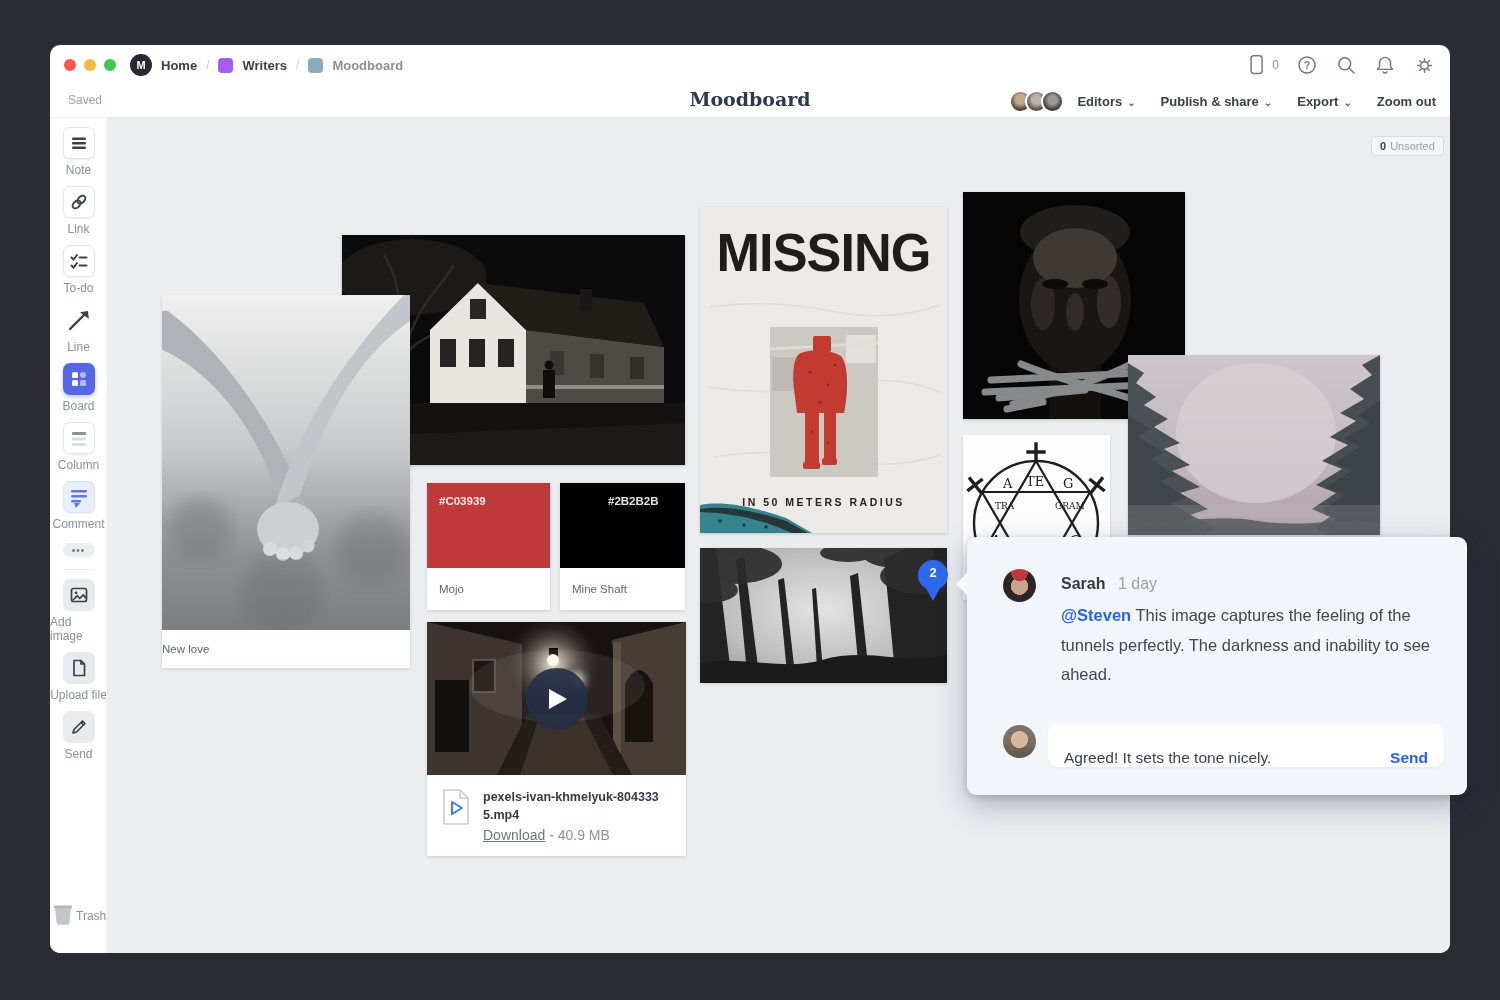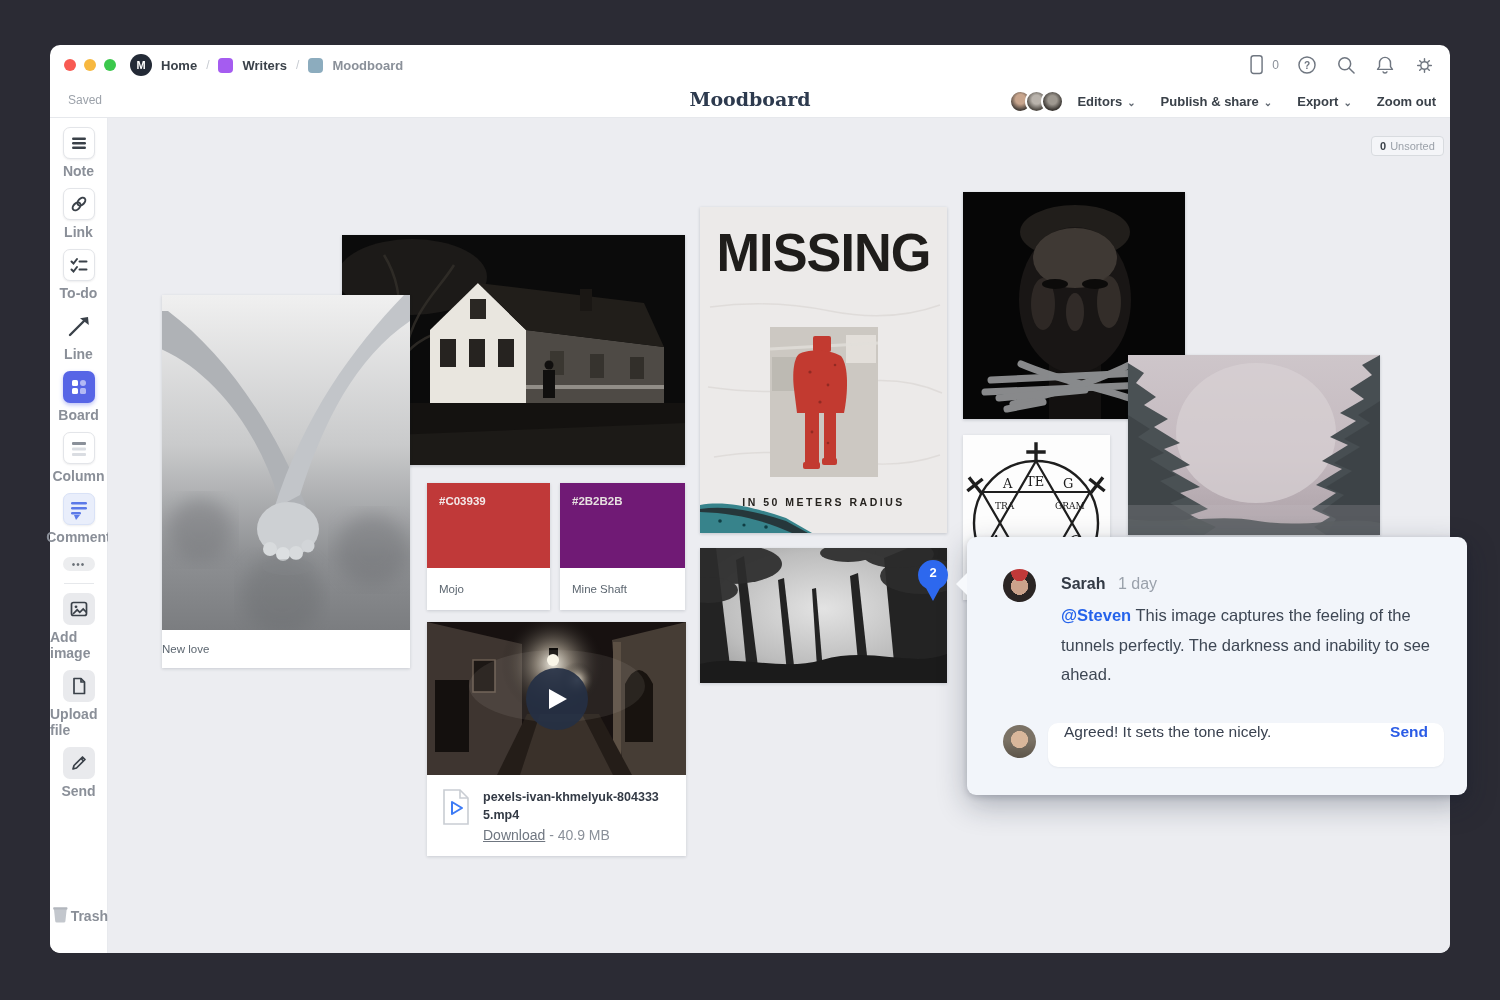--- a/index.html
+++ b/index.html
@@ -36,21 +36,21 @@
   .av3 { background:radial-gradient(circle at 50% 42%, #9E9890 30%, #3C3834 68%); }
 
   
   .sidebar { position:absolute; left:0; top:73px; bottom:0; width:58px; background:#fff; border-right:1px solid #E8EAEE; border-radius:0 0 0 10px; }
   .tool { display:flex; flex-direction:column; align-items:center; margin-top:9px; cursor:pointer; }
   .tool-card { width:32px; height:32px; border-radius:7px; background:#fff; border:1px solid #E3E5E9; box-shadow:0 1px 2px rgba(20,30,40,.08); display:flex; align-items:center; justify-content:center; }
   .tool-card.nobox { border:none; box-shadow:none; background:transparent; }
   .tool-card.board-active { background:#5765E6; border:none; box-shadow:0 2px 4px rgba(87,101,230,.4); }
   .tool-card.comment-card { background:#E9EEFB; border:1px solid #D9E2F7; }
   .tool-card.graybox { background:#E9EAED; border:none; box-shadow:none; }
-  .tool-label { font-size:14px; color:#8A8F98; margin-top:4px;font-weight:bold; }
+  .tool-label { font-size:12px; color:#8A8F98; margin-top:4px; }
   .more-pill { width:32px; height:14px; border-radius:7px; background:#ECEDEF; color:#6A7077; font-size:10px; letter-spacing:1px; display:flex; align-items:center; justify-content:center; margin:12px auto 0; cursor:pointer; }
   .side-div { width:30px; height:1px; background:#E6E8EB; margin:12px auto 0; }
   .trash { position:absolute; bottom:26px; left:0; width:58px; display:flex; flex-direction:row; align-items:center; cursor:pointer; }
 
   
   .canvas { position:absolute; left:58px; top:73px; right:0; bottom:0; background:#ECEDF1; border-radius:0 0 10px 0; }
   .canvas, .window { overflow:visible; }
 
   .badge-unsorted { position:absolute; left:1263px; top:18px; height:20px; padding:0 8px; background:#F4F5F8; border:1px solid #D8DBDF; border-radius:4px; font-size:11px; display:flex; align-items:center; gap:4px; color:#9BA1A9; }
   .badge-unsorted b { color:#3A4149; }
@@ -79,21 +79,21 @@
   .popup { position:absolute; left:859px; top:419px; width:500px; height:258px; background:#F2F5FA; border-radius:9px; box-shadow:0 10px 30px rgba(20,30,50,.30), 0 2px 6px rgba(20,30,50,.18); z-index:5; }
   .popup-arrow { position:absolute; left:-11px; top:36px; width:0; height:0; border-top:11px solid transparent; border-bottom:11px solid transparent; border-right:11px solid #F7F9FC; }
   .c-av { position:absolute; width:33px; height:33px; border-radius:50%; }
   .c-av.sarah { left:36px; top:32px; background:radial-gradient(circle at 50% 12%, #C03939 0 24%, transparent 25%), radial-gradient(circle at 50% 52%, #CBA28B 0 36%, transparent 37%), #2B2524; }
   .c-av.steven { left:36px; top:188px; background:radial-gradient(circle at 50% 44%, #D9B79B 0 34%, transparent 35%), linear-gradient(180deg,#7B7265 0 45%, #5D554A 100%); }
   .c-name-row { position:absolute; left:94px; top:38px; font-size:16px; }
   .c-name { font-weight:bold; color:#333A45; }
   .c-time { color:#9AA1AB; margin-left:8px; }
   .c-body { position:absolute; left:94px; top:64px; width:382px; font-size:16.5px; line-height:1.8; color:#3E4754; }
   .c-mention { color:#2563EB; font-weight:bold; }
-  .reply { position:absolute; left:81px; top:186px; width:396px; height:44px; background:#fff; border-radius:10px; display:flex; align-items:flex-start; padding:0 16px; box-shadow:0 1px 2px rgba(20,30,50,.06); }
+  .reply { position:absolute; left:81px; top:186px; width:396px; height:44px; background:#fff; border-radius:10px; display:flex; align-items:flex-end; padding:0 16px; box-shadow:0 1px 2px rgba(20,30,50,.06); }
   .reply-text { flex:1; font-size:15.5px; color:#3A4250; }
   .send { font-size:15.5px; font-weight:bold; color:#2B5CE6; cursor:pointer; }
 </style>
 </head>
 <body>
 
 <div class="stage">
 <div class="window">
 
   <div class="titlebar">
@@ -363,21 +363,21 @@
     </div>
 
     <div class="card" style="left:319px; top:365px; width:123px; z-index:2;">
       <div class="swatch-block" style="background: rgb(192, 57, 57);">
         <div class="swatch-hex">#C03939</div>
       </div>
       <div class="swatch-name">Mojo</div>
     </div>
 
     <div class="card" style="left:452px; top:365px; width:125px; z-index:2;">
-      <div class="swatch-block" style="background: #701a75;">
+      <div class="swatch-block" style="background: #000000; padding-left: 36px;">
         <div class="swatch-hex" style="color:#E6E0E0;">#2B2B2B</div>
       </div>
       <div class="swatch-name">Mine Shaft</div>
     </div>
 
     <div class="card" style="left:319px; top:504px; width:259px; z-index:2;">
       <div style="position:relative;">
         <svg width="259" height="153" viewBox="0 0 259 153">
           <defs>
             <radialGradient id="lamp" cx=".5" cy=".5" r=".5">

